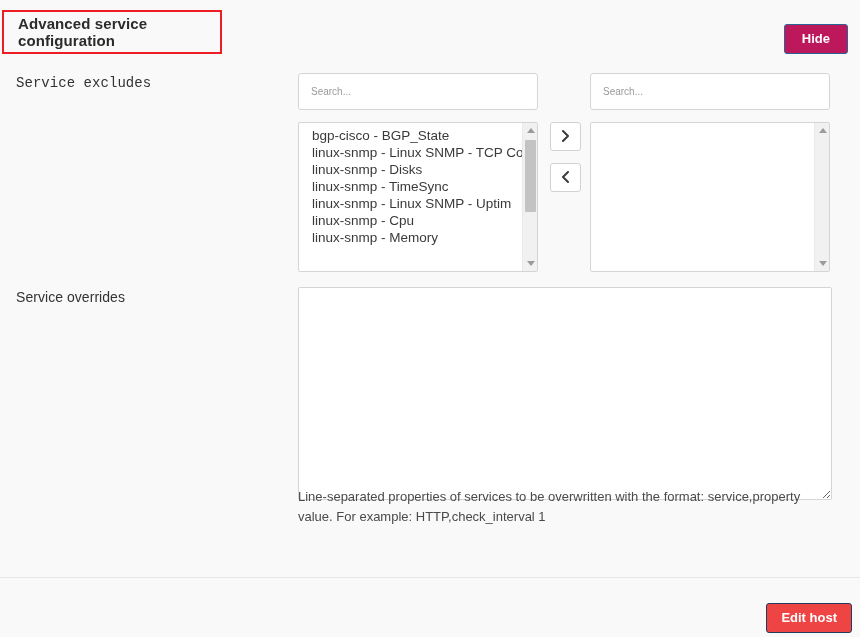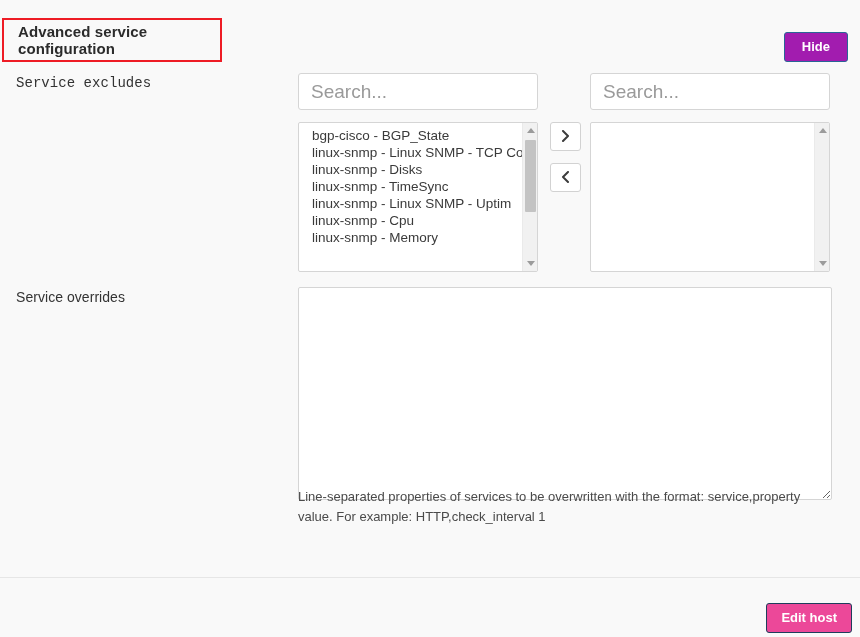--- a/index.html
+++ b/index.html
@@ -14,21 +14,21 @@
     font-family: "Liberation Sans", sans-serif;
     color: #333333;
     -webkit-font-smoothing: antialiased;
     overflow: hidden;
     position: relative;
   }
 
   
   .page-header {
     position: absolute;
-    left: 0; top: 16px;
+    left: 0; top: 8px;
     width: 860px;
     height: 56px;
   }
   .section-title {
     position: absolute;
     left: 2px;
     top: 2px;
     width: 220px;
     height: 44px;
     box-sizing: border-box;
@@ -39,21 +39,21 @@
     font-size: 15px;
     font-weight: 600;
     color: #2b2b2b;
     letter-spacing: .1px;
     background: transparent;
   }
   .hide-button {
     position: absolute;
     right: 12px;
     top: 16px;
-    background: #a21caf;
+    background: #be185d;
     border: 1px solid #2a6496;
     color: #ffffff;
     font-size: 13px;
     font-weight: 600;
     font-family: "Liberation Sans", sans-serif;
     padding: 7px 17px;
     border-radius: 3px;
     cursor: pointer;
     line-height: 1.1;
   }
@@ -78,21 +78,21 @@
     height: 200px;
   }
   .search-input {
     position: absolute;
     top: 0;
     height: 37px;
     box-sizing: border-box;
     border: 1px solid #d5d5d5;
     border-radius: 3px;
     background: #ffffff;
-    font-size: 19px;
+    font-size: 10px;
     font-family: "Liberation Sans", sans-serif;
     color: #555555;
     padding: 0 12px;
     outline: none;
   }
   .search-input::placeholder { color: #9a9a9a; opacity: 1; }
   #search-left  { left: 1px;   width: 240px; }
   #search-right { left: 293px; width: 240px; }
 
   .listbox {
@@ -229,21 +229,21 @@
     left: 0;
     top: 577px;
     width: 860px;
     height: 1px;
     background: #e6e6e6;
   }
   .edit-host-button {
     position: absolute;
     right: 8px;
     top: 603px;
-    background: #ec4899;
+    background: #ef4444;
     border: 1px solid #1f3d5c;
     color: #ffffff;
     font-size: 13px;
     font-weight: 600;
     font-family: "Liberation Sans", sans-serif;
     padding: 7px 14px;
     border-radius: 3px;
     cursor: pointer;
     line-height: 1.1;
   }

